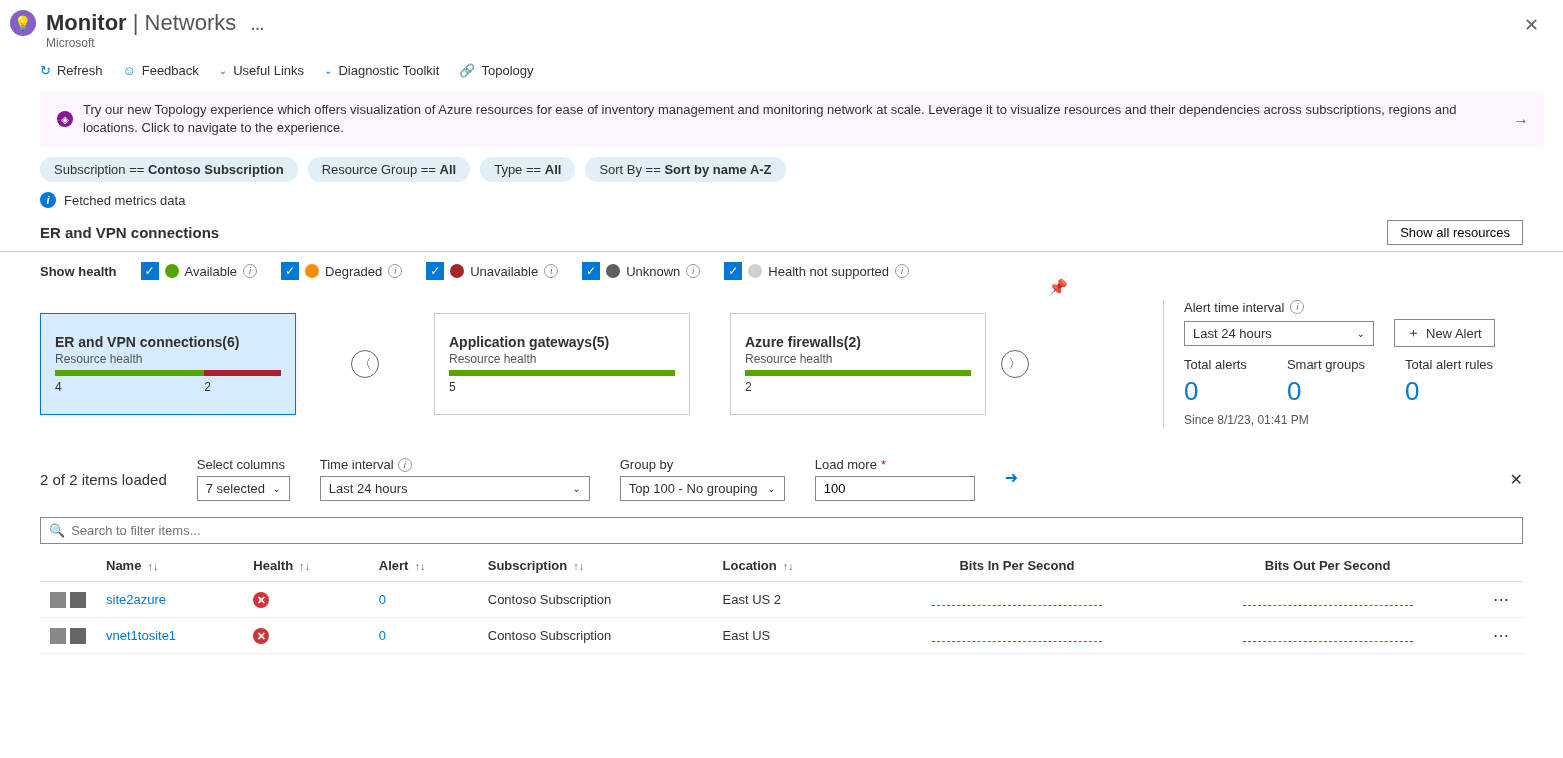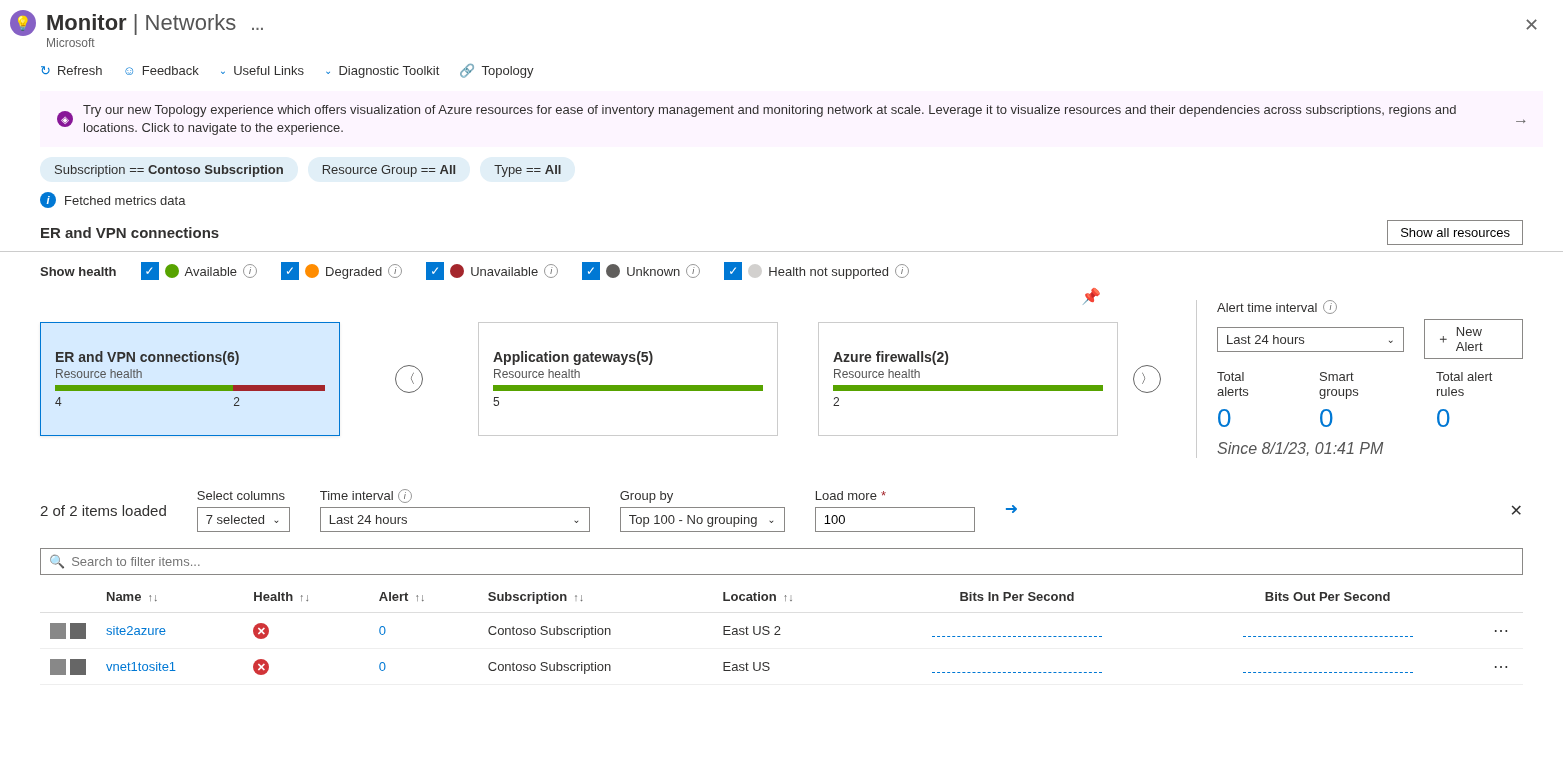--- a/index.html
+++ b/index.html
@@ -34,21 +34,21 @@
 .dot { width:14px; height:14px; border-radius:50%; }
 .dot-green { background:#57a300; }
 .dot-orange { background:#ff8c00; }
 .dot-red { background:#a4262c; }
 .dot-gray { background:#605e5c; }
 .dot-lightgray { background:#d2d0ce; }
 .info-o { width:14px; height:14px; border:1px solid #999; border-radius:50%; display:inline-flex; align-items:center; justify-content:center; font-size:9px; color:#666; font-style:italic; }
 
 .cards-area { display:flex; padding:10px 40px 20px; gap:0; align-items:center; }
 .cards-scroll { display:flex; gap:40px; align-items:center; }
-.card { border:1px solid #ccc; padding:26px 14px; width:300px; cursor:pointer; position:relative; }
+.card { border:1px solid #ccc; padding:20px 14px; width:256px; cursor:pointer; position:relative; }
 .card.active { background:#d6ebff; border:1px solid #0078d4; box-shadow:0 1px 3px rgba(0,0,0,0.1); }
 .card-title { font-size:14px; font-weight:600; margin-bottom:2px; }
 .card-sub { font-size:12px; color:#555; margin-bottom:4px; }
 .card-bar { display:flex; height:6px; margin-bottom:4px; }
 .card-bar .seg-green { background:#57a300; }
 .card-bar .seg-red { background:#a4262c; }
 .card-nums { display:flex; font-size:12px; }
 .card-nums .n1 { flex:1; }
 .nav-circle { width:28px; height:28px; border:1px solid #666; border-radius:50%; display:flex; align-items:center; justify-content:center; cursor:pointer; margin:0 15px; }
 .pin { position:absolute; top:-35px; right:75px; font-size:16px; cursor:pointer; color:#333; }
@@ -56,21 +56,21 @@
 
 .alert-pane { border-left:1px solid #ccc; padding-left:20px; margin-left:20px; width:360px; }
 .alert-label { font-size:13px; margin-bottom:4px; display:flex; align-items:flex-start; gap:6px; }
 .alert-row1 { display:flex; gap:20px; align-items:center; margin-bottom:10px; }
 .select-box { border:1px solid #8a8886; padding:4px 8px; display:flex; justify-content:space-between; align-items:center; width:190px; cursor:pointer; font-size:13px; }
 .new-alert-btn { border:1px solid #8a8886; padding:4px 12px; display:flex; align-items:center; gap:6px; cursor:pointer; font-size:13px; }
 .alert-title { font-size:15px; font-weight:600; margin-bottom:10px; }
 .alert-stats { display:flex; gap:40px; margin-bottom:6px; }
 .stat-label { font-size:13px; margin-bottom:4px; }
 .stat-val { font-size:26px; color:#0078d4; cursor:pointer; }
-.alert-since { font-size:16px; color:#555; font-style:italic; }
+.alert-since { font-size:12px; color:#555; }
 
 .table-controls { display:flex; align-items:flex-end; gap:30px; padding:10px 40px; }
 .loaded-text { font-size:15px; align-self:center; }
 .ctl-group { display:flex; flex-direction:column; gap:4px; }
 .ctl-label { font-size:13px; display:flex; align-items:center; gap:4px; }
 .ctl-label .req { color:#a4262c; }
 .dd { border:1px solid #8a8886; padding:4px 8px; display:flex; justify-content:space-between; align-items:center; cursor:pointer; font-size:13px; }
 .dd.small { width:93px; }
 .dd.med { width:270px; }
 .dd.med2 { width:165px; }
@@ -135,20 +135,21 @@
 <div class="banner">
   <div class="banner-icon">◈</div>
   <div class="banner-text">Try our new Topology experience which offers visualization of Azure resources for ease of inventory management and monitoring network at scale. Leverage it to visualize resources and their dependencies across subscriptions, regions and locations. Click to navigate to the experience.</div>
   <div class="banner-arrow">→</div>
 </div>
 
 <div class="filter-row">
   <div class="pill"><span>Subscription == </span><b>Contoso Subscription</b></div>
   <div class="pill"><span>Resource Group == </span><b>All</b></div>
   <div class="pill"><span>Type == </span><b>All</b></div>
+  <div class="pill"><span>Sort By == </span><b>Sort by name A-Z</b></div>
 </div>
 
 <div class="info-row">
   <div class="info-icon">i</div>
   <span>Fetched metrics data</span>
 </div>
 
 <div class="section-head">
   <div class="section-title">ER and VPN connections</div>
   <button class="btn-outline">Show all resources</button>

